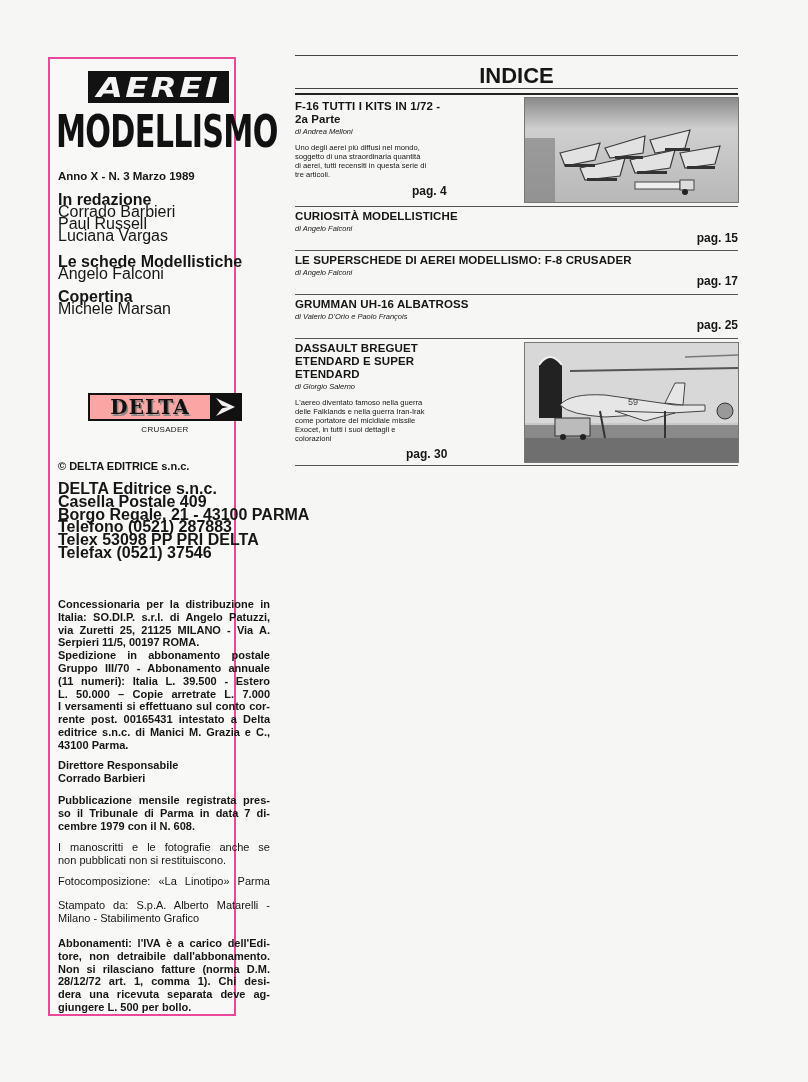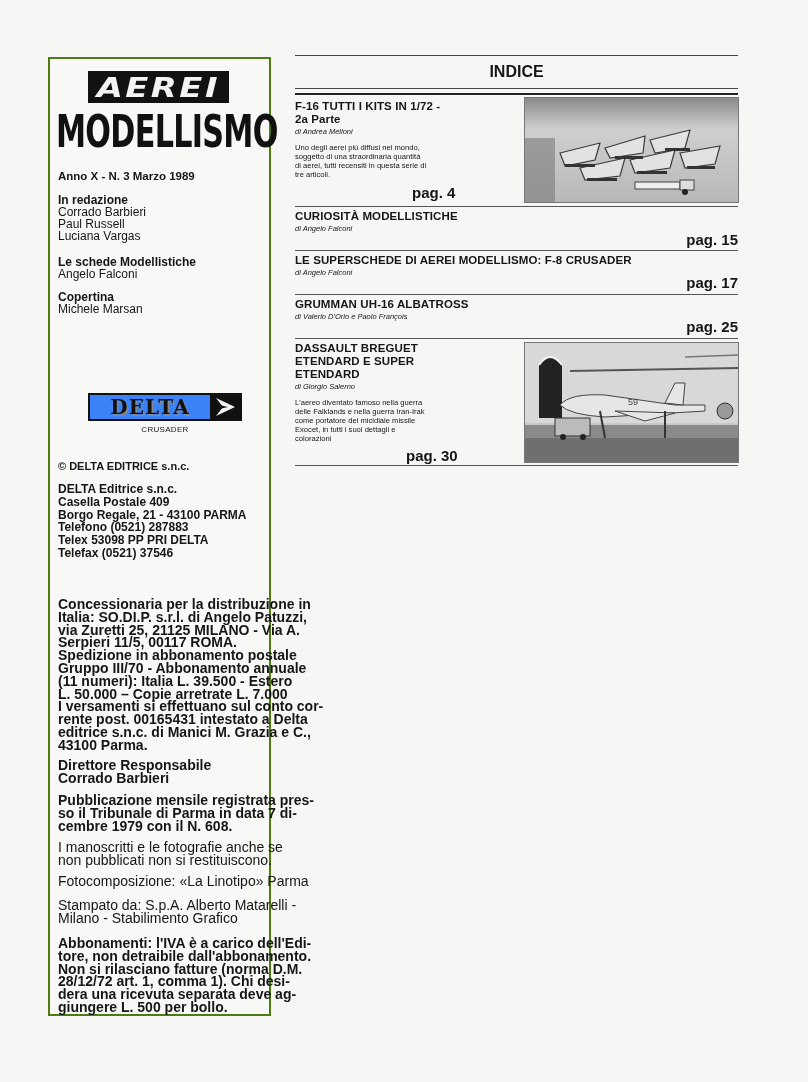--- a/index.html
+++ b/index.html
@@ -8,22 +8,22 @@
       background: #f6f6f4;
       position: relative;
       overflow: hidden;
       font-family: "Liberation Sans", sans-serif;
       color: #161616;
     }
     
     .masthead {
       position: absolute;
       left: 48px; top: 57px;
-      width: 223px; height: 959px;
-      border: 2px solid #4d7c0f;
+      width: 188px; height: 959px;
+      border: 2px solid #ec4899;
       background: #f8f8f6;
       box-sizing: border-box;
     }
     .aerei-logo {
       position: absolute;
       left: 38px; top: 12px;
       width: 141px; height: 32px;
       background: #121212;
       display: flex; align-items: center; justify-content: center;
     }
@@ -47,38 +47,38 @@
       line-height: 50px;
       letter-spacing: -1px;
       transform: scaleX(0.72) scaleY(1.05);
       transform-origin: left top;
       white-space: nowrap;
       color: #111;
     }
     .mh-block {
       position: absolute;
       left: 8px; width: 212px;
-      font-size: 12px;
+      font-size: 16px;
       line-height: 12px;
     }
     .mh-issue { top: 111px; font-weight: bold; font-size: 11.5px; }
     .mh-bold { font-weight: bold; }
     .mh-block .line { display: block; white-space: nowrap; }
     .delta-wrap {
       position: absolute;
       left: 38px; top: 334px;
       width: 154px;
       text-align: center;
     }
     .delta-logo {
       display: flex;
       height: 28px;
       border: 2px solid #111;
       box-sizing: border-box;
-      background: #3b82f6;
+      background: #fca5a5;
     }
     .delta-word {
       flex: 1;
       font-family: "DejaVu Serif", serif;
       font-weight: bold;
       font-size: 20px;
       line-height: 24px;
       letter-spacing: 1px;
       color: #111;
       text-shadow: 1.5px 1.5px 0 #888;
@@ -89,57 +89,57 @@
       display: flex; align-items: center; justify-content: center;
     }
     .delta-sub {
       font-size: 8px;
       margin-top: 4px;
       letter-spacing: 0.3px;
     }
     .mh-par {
       position: absolute;
       left: 8px; width: 212px;
-      font-size: 14px;
+      font-size: 11px;
       line-height: 12.8px;
       text-align: justify;
     }
     .mh-par.bold { font-weight: bold; }
     .mh-par .l { display: block; text-align: justify; text-align-last: justify; white-space: nowrap; }
     .mh-par .l.last { text-align-last: left; }
 
     
     .index {
       position: absolute;
       left: 295px; top: 55px;
       width: 443px;
     }
     .rule-top { position: absolute; left: 0; top: 0; width: 443px; border-top: 1px solid #444; }
     .index-title {
       position: absolute; left: 0; top: 8px; width: 443px;
       text-align: center;
-      font-size: 16px; font-weight: bold;
+      font-size: 22px; font-weight: bold;
     }
     .rule-double { position: absolute; left: 0; top: 33px; width: 443px; height: 4px; border-top: 1px solid #444; border-bottom: 2px solid #222; }
     .entry {
       position: absolute; left: 0; width: 443px;
     }
     .entry-rule { position: absolute; left: 0; width: 443px; border-top: 1px solid #555; }
     .entry-title {
       font-size: 11.5px; font-weight: bold; line-height: 13px;
       letter-spacing: 0.1px;
     }
     .entry-author {
       font-size: 7.5px; font-style: italic; line-height: 10px; margin-top: 1px;
     }
     .entry-desc {
       font-size: 7.6px; line-height: 9px; margin-top: 6px;
     }
     .entry-page {
-      font-size: 15px; font-weight: bold;
+      font-size: 12px; font-weight: bold;
       position: absolute;
     }
     .photo {
       position: absolute;
       border: 1px solid #777;
       overflow: hidden;
     }
   </style>
 </head>
 <body>
@@ -190,21 +190,21 @@
     <span class="line">Borgo Regale, 21 - 43100 PARMA</span>
     <span class="line">Telefono (0521) 287883</span>
     <span class="line">Telex 53098 PP PRI DELTA</span>
     <span class="line">Telefax (0521) 37546</span>
   </div>
 
   <div class="mh-par bold" style="top:539px;">
     <span class="l">Concessionaria per la distribuzione in</span>
     <span class="l">Italia: SO.DI.P. s.r.l. di Angelo Patuzzi,</span>
     <span class="l">via Zuretti 25, 21125 MILANO - Via A.</span>
-    <span class="l last">Serpieri 11/5, 00117 ROMA.</span>
+    <span class="l last">Serpieri 11/5, 00197 ROMA.</span>
     <span class="l">Spedizione in abbonamento postale</span>
     <span class="l">Gruppo III/70 - Abbonamento annuale</span>
     <span class="l">(11 numeri): Italia L. 39.500 - Estero</span>
     <span class="l">L. 50.000 – Copie arretrate L. 7.000</span>
     <span class="l">I versamenti si effettuano sul conto cor-</span>
     <span class="l">rente post. 00165431 intestato a Delta</span>
     <span class="l">editrice s.n.c. di Manici M. Grazia e C.,</span>
     <span class="l last">43100 Parma.</span>
   </div>
 

